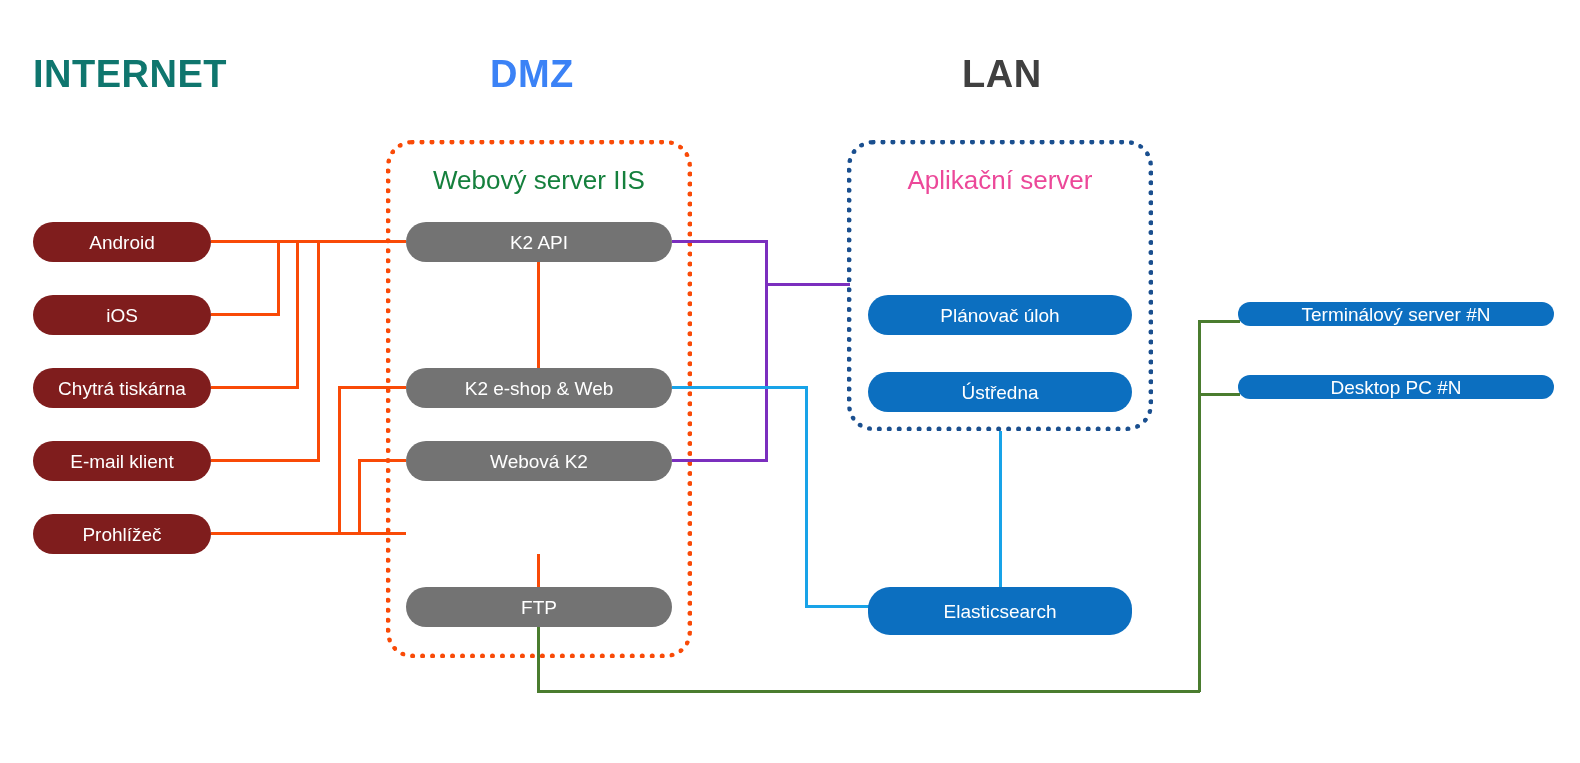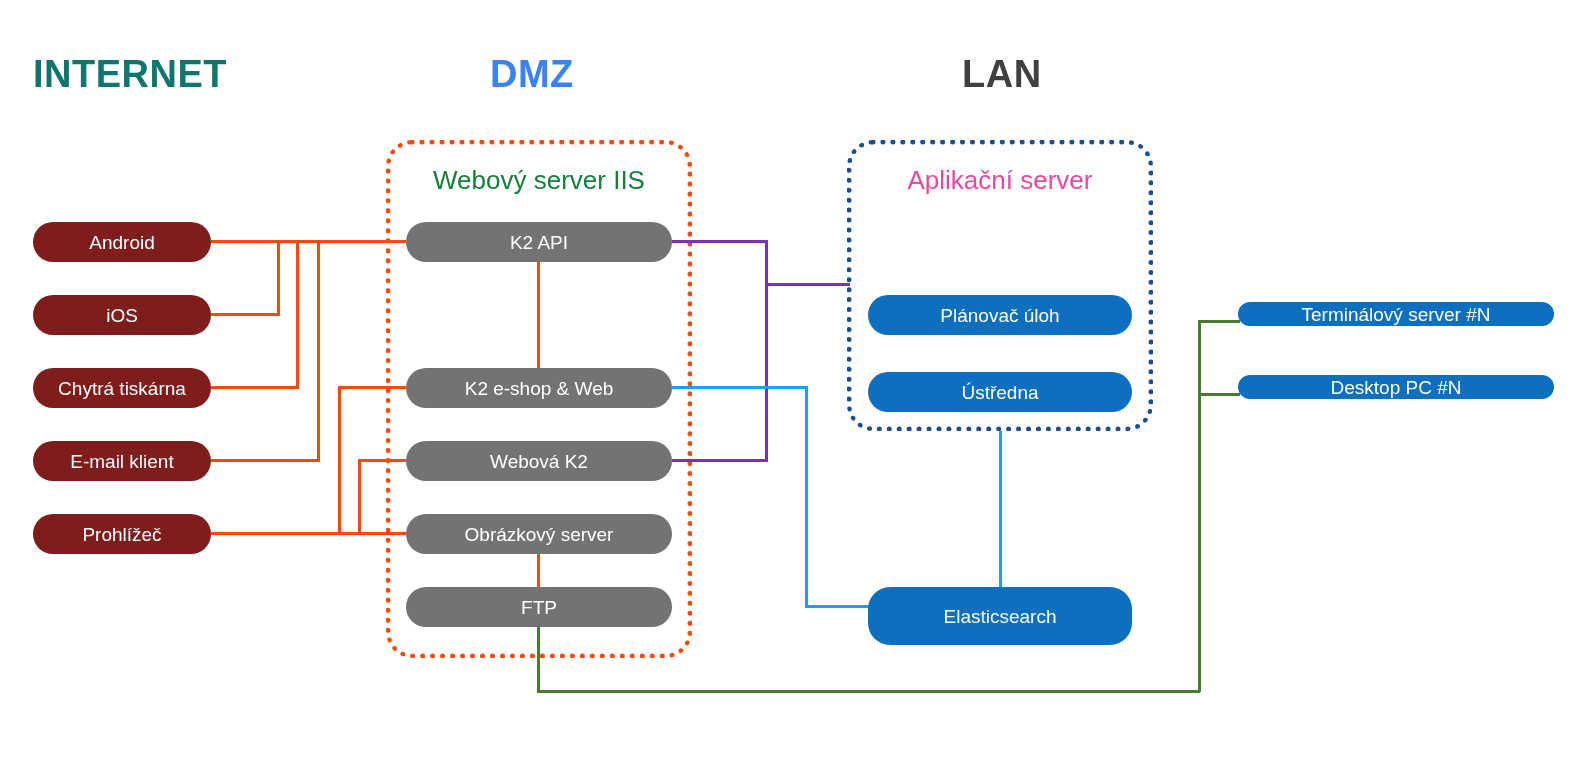--- a/index.html
+++ b/index.html
@@ -74,21 +74,21 @@
   
   .dmz-pill{left:406px;width:266px;height:40px;}
 
   
   .lan-pill{left:868px;width:264px;height:40px;}
 
   
   .right-pill{left:1238px;width:316px;height:24px;}
 
   
-  #pill-elastic{left:868px;top:587px;width:264px;height:58px;}
+  #pill-elastic{left:868px;top:587px;width:264px;height:48px;}
 
   
   .ln{position:absolute;z-index:2;}
   .ln.h{height:3px;}
   .ln.v{width:3px;}
   .or{background:#F94A07;}
   .pu{background:#7B2FBE;}
   .cy{background:#18A3E8;}
   .gr{background:#4A7C2F;}
 </style>
@@ -150,21 +150,20 @@
 
   <div class="pill green client" style="top:222px;">Android</div>
   <div class="pill green client" style="top:295px;">iOS</div>
   <div class="pill green client" style="top:368px;">Chytrá tiskárna</div>
   <div class="pill green client" style="top:441px;">E-mail klient</div>
   <div class="pill green client" style="top:514px;">Prohlížeč</div>
 
   <div class="pill orange dmz-pill" style="top:222px;">K2 API</div>
   <div class="pill orange dmz-pill" style="top:368px;">K2 e-shop &amp; Web</div>
   <div class="pill orange dmz-pill" style="top:441px;">Webová K2</div>
-  <div class="pill orange dmz-pill" style="top:514px;">Obrázkový server</div>
   <div class="pill orange dmz-pill" style="top:587px;">FTP</div>
 
   <div class="pill blue lan-pill" style="top:295px;">Plánovač úloh</div>
   <div class="pill blue lan-pill" style="top:372px;">Ústředna</div>
 
   <div class="pill blue" id="pill-elastic">Elasticsearch</div>
 
   <div class="pill blue right-pill" style="top:302px;">Terminálový server #N</div>
   <div class="pill blue right-pill" style="top:375px;">Desktop PC #N</div>
 

